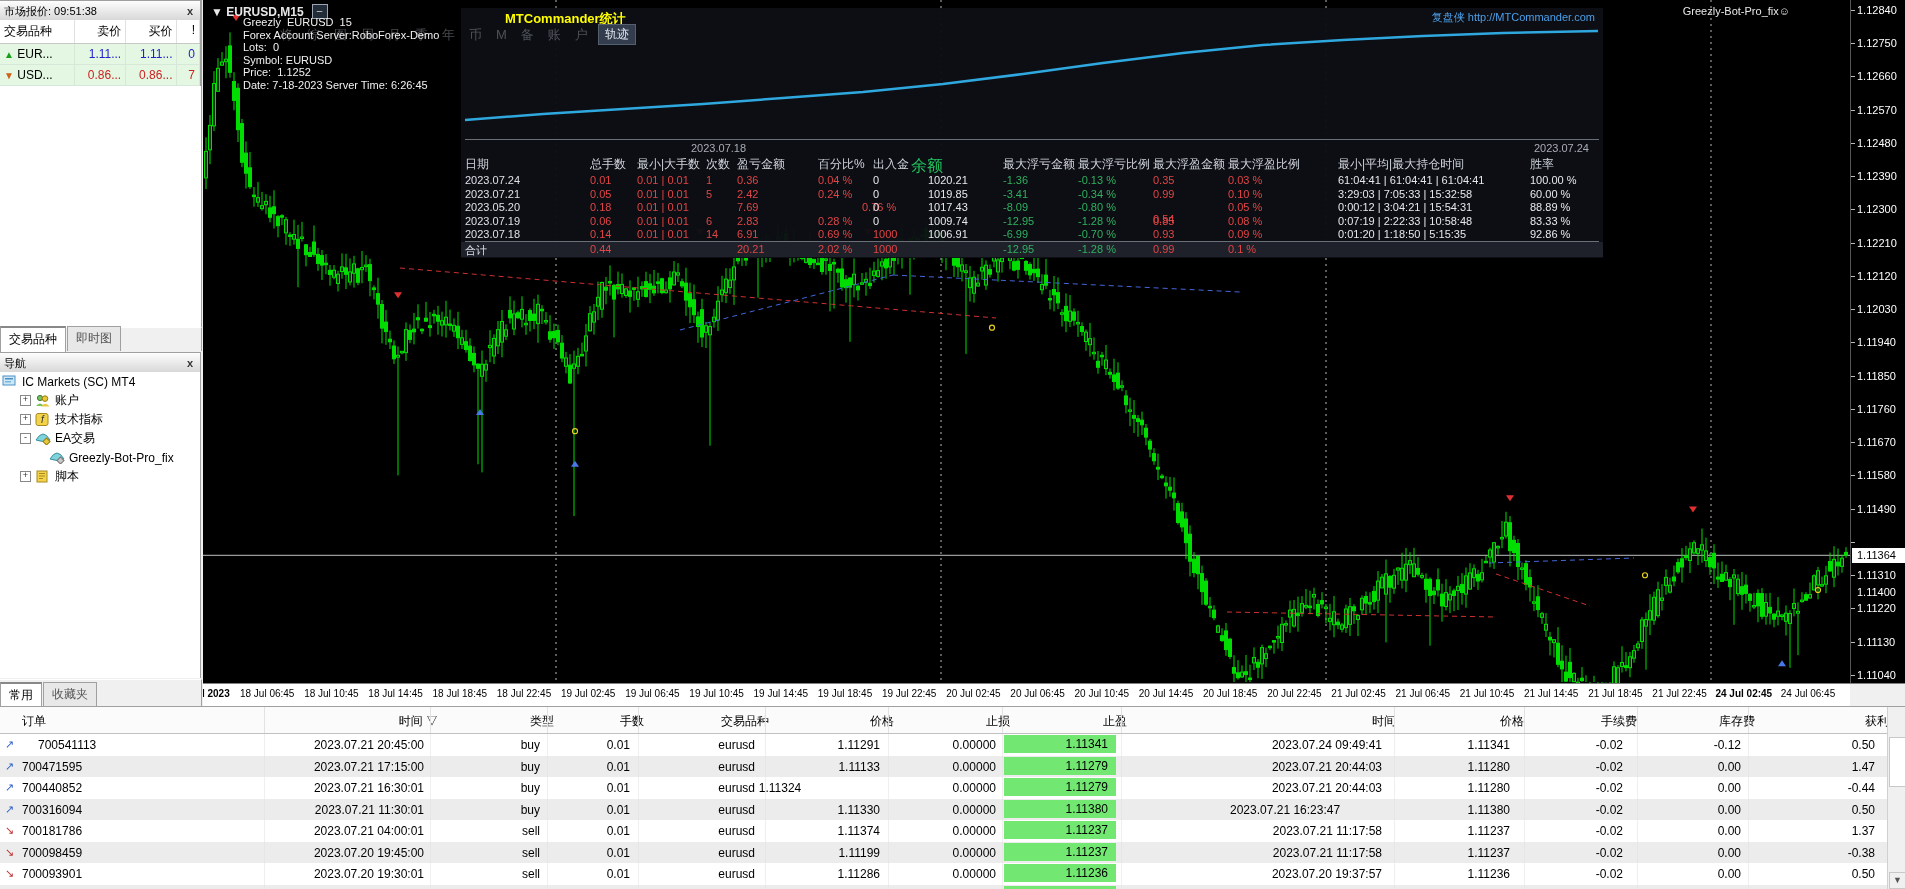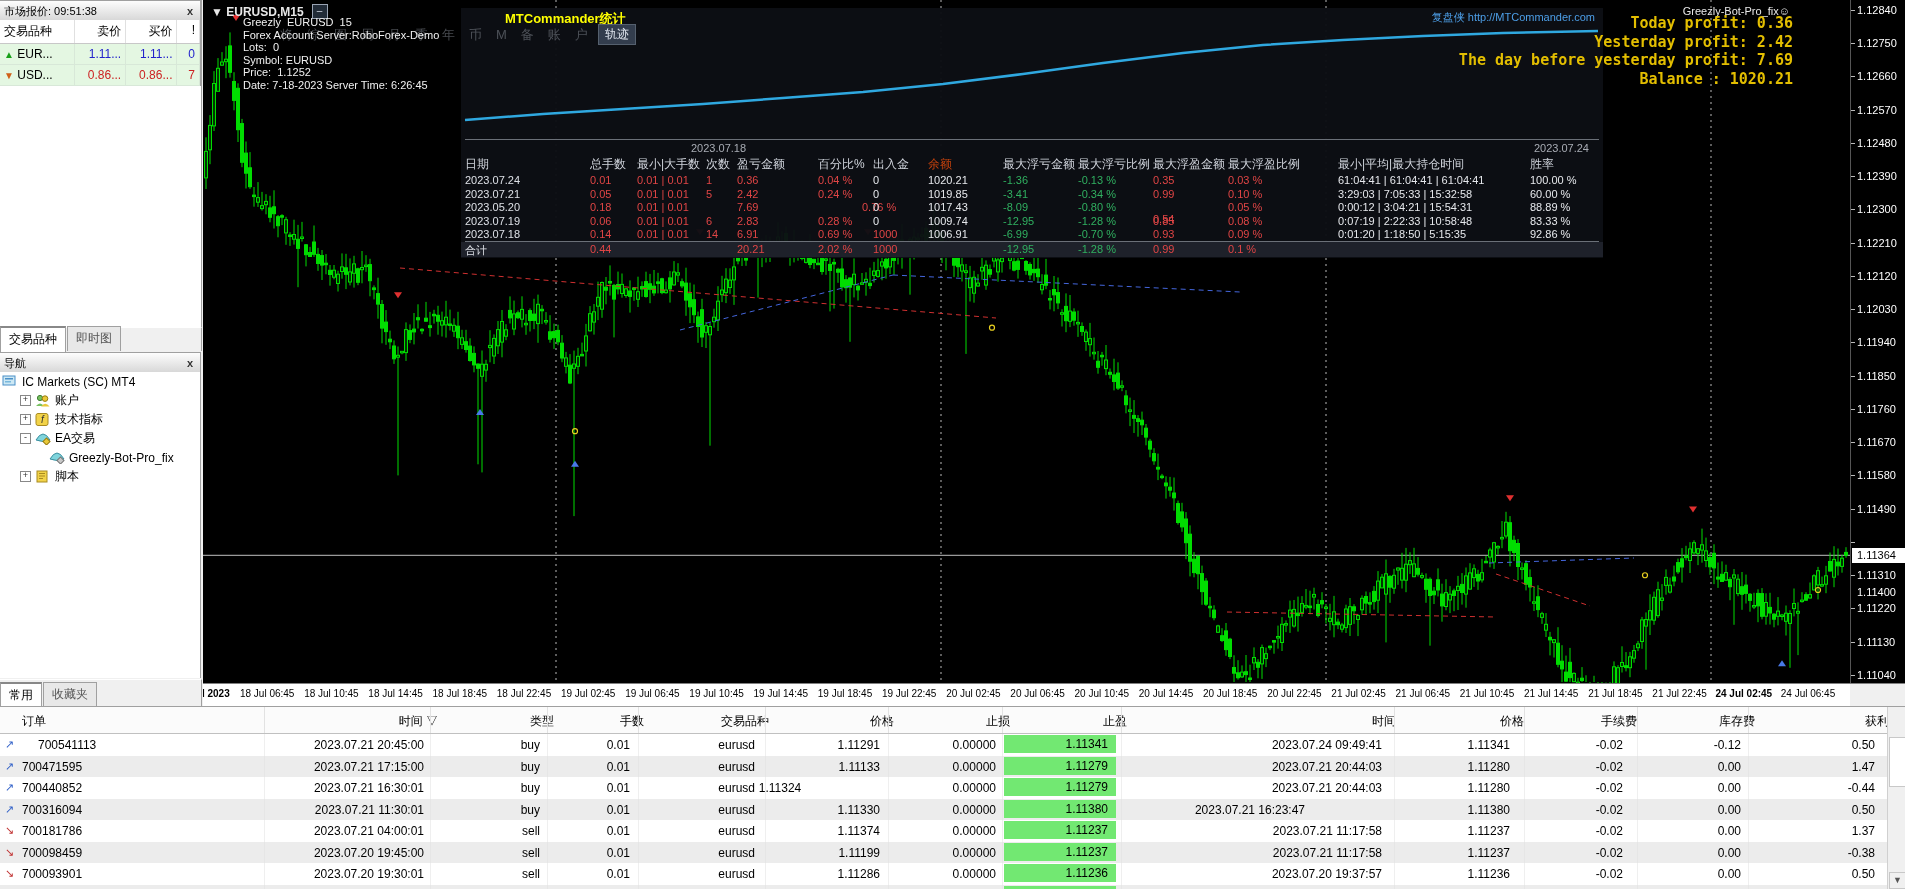--- a/index.html
+++ b/index.html
@@ -1016,24 +1016,20 @@
         <g></g>
       </svg>
     <div class="chart-symbol"><span>▼</span> <span>EURUSD,M15</span><span class="minibox">–</span></div>
     <div class="ea-label"><span>Greezly-Bot-Pro_fix</span><span>☺</span></div>
     <div class="comment">Greezly  EURUSD  15
 Forex Account Server:RoboForex-Demo
 Lots:  0
 Symbol: EURUSD
 Price:  1.1252
 Date: 7-18-2023 Server Time: 6:26:45</div>
-    <div class="profit-lines">Today profit: 0.36
-Yesterday profit: 2.42
-The day before yesterday profit: 7.69
-    Balance : 1020.21</div>
     <div class="ghost-toolbar">将综图周月季年币M备账户</div>
     <div class="track-btn">轨迹</div>
 
     
     <div id="statsPanel">
       <div class="sp-title">MTCommander统计</div>
       <div class="sp-link">复盘侠 http://MTCommander.com</div>
       <svg id="equitySvg" width="1142" height="132" style="position:absolute;left:0;top:6px;">
           <polyline points="4,106 82,100 162,95 242,90 322,84 402,78 482,70 562,60 642,49 722,39 802,31 882,26 962,22 1042,19 1137,17" fill="none" stroke="#2FA8E0" stroke-width="2.5" stroke-linejoin="round"></polyline>
         </svg>
@@ -1041,21 +1037,21 @@
       <div class="sp-date" style="left:230px;top:134px;">2023.07.18</div>
       <div class="sp-date" style="right:14px;top:134px;">2023.07.24</div>
       <div id="statsTable">
           <div class="sp-cell" style="left: 4px; top: 148px; color: rgb(208, 212, 220); font-size: 12px;">日期</div>
           <div class="sp-cell" style="left: 129px; top: 148px; color: rgb(208, 212, 220); font-size: 12px;">总手数</div>
           <div class="sp-cell" style="left: 176px; top: 148px; color: rgb(208, 212, 220); font-size: 12px;">最小|大手数</div>
           <div class="sp-cell" style="left: 245px; top: 148px; color: rgb(208, 212, 220); font-size: 12px;">次数</div>
           <div class="sp-cell" style="left: 276px; top: 148px; color: rgb(208, 212, 220); font-size: 12px;">盈亏金额</div>
           <div class="sp-cell" style="left: 357px; top: 148px; color: rgb(208, 212, 220); font-size: 12px;">百分比%</div>
           <div class="sp-cell" style="left: 412px; top: 148px; color: rgb(208, 212, 220); font-size: 12px;">出入金</div>
-          <div class="sp-cell" style="left: 467px; top: 148px; color: #c2410c; font-size: 12px;">余额</div>
+          <div class="sp-cell" style="left: 450px; top: 148px; color: #22c55e; font-size: 16px;">余额</div>
           <div class="sp-cell" style="left: 542px; top: 148px; color: rgb(208, 212, 220); font-size: 12px;">最大浮亏金额</div>
           <div class="sp-cell" style="left: 617px; top: 148px; color: rgb(208, 212, 220); font-size: 12px;">最大浮亏比例</div>
           <div class="sp-cell" style="left: 692px; top: 148px; color: rgb(208, 212, 220); font-size: 12px;">最大浮盈金额</div>
           <div class="sp-cell" style="left: 767px; top: 148px; color: rgb(208, 212, 220); font-size: 12px;">最大浮盈比例</div>
           <div class="sp-cell" style="left: 877px; top: 148px; color: rgb(208, 212, 220); font-size: 12px;">最小|平均|最大持仓时间</div>
           <div class="sp-cell" style="left: 1069px; top: 148px; color: rgb(208, 212, 220); font-size: 12px;">胜率</div>
           <div class="sp-cell" style="left: 4px; top: 166px; color: rgb(221, 224, 230);">2023.07.24</div>
           <div class="sp-cell" style="left: 129px; top: 166px; color: rgb(224, 69, 69);">0.01</div>
           <div class="sp-cell" style="left: 176px; top: 166px; color: rgb(224, 69, 69);">0.01 | 0.01</div>
           <div class="sp-cell" style="left: 245px; top: 166px; color: rgb(224, 69, 69);">1</div>
@@ -1332,21 +1328,21 @@
         <div class="t-row alt" style="top: 91.5px;">
           <span style="position: absolute; left: 5px; top: 4px; font-size: 11px; color: rgb(48, 96, 200);">↗</span>
           <div class="tp-cell" style="left: 1004px; width: 104px; padding-right: 8px;">1.11380</div>
           <div class="t-cell" style="left: 22px;">700316094</div>
           <div class="t-cell" style="left: 224px; width: 200px; text-align: right;">2023.07.21 11:30:01</div>
           <div class="t-cell" style="left: 340px; width: 200px; text-align: right;">buy</div>
           <div class="t-cell" style="left: 430px; width: 200px; text-align: right;">0.01</div>
           <div class="t-cell" style="left: 555px; width: 200px; text-align: right;">eurusd</div>
           <div class="t-cell" style="left: 680px; width: 200px; text-align: right;">1.11330</div>
           <div class="t-cell" style="left: 796px; width: 200px; text-align: right;">0.00000</div>
-          <div class="t-cell" style="left: 1150px; width: 200px; text-align: center;">2023.07.21 16:23:47</div>
+          <div class="t-cell" style="left: 1230px; width: 200px; text-align: left;">2023.07.21 16:23:47</div>
           <div class="t-cell" style="left: 1310px; width: 200px; text-align: right;">1.11380</div>
           <div class="t-cell" style="left: 1423px; width: 200px; text-align: right;">-0.02</div>
           <div class="t-cell" style="left: 1541px; width: 200px; text-align: right;">0.00</div>
           <div class="t-cell" style="left: 1675px; width: 200px; text-align: right;">0.50</div>
           <div class="t-vline" style="left: 264px; opacity: 0.55;"></div>
           <div class="t-vline" style="left: 430px; opacity: 0.55;"></div>
           <div class="t-vline" style="left: 547px; opacity: 0.55;"></div>
           <div class="t-vline" style="left: 638px; opacity: 0.55;"></div>
           <div class="t-vline" style="left: 765px; opacity: 0.55;"></div>
           <div class="t-vline" style="left: 888px; opacity: 0.55;"></div>

